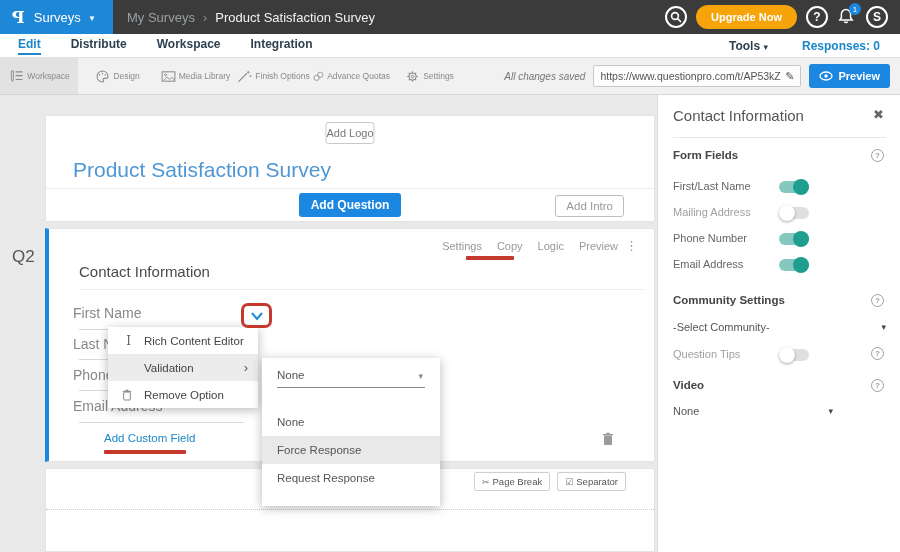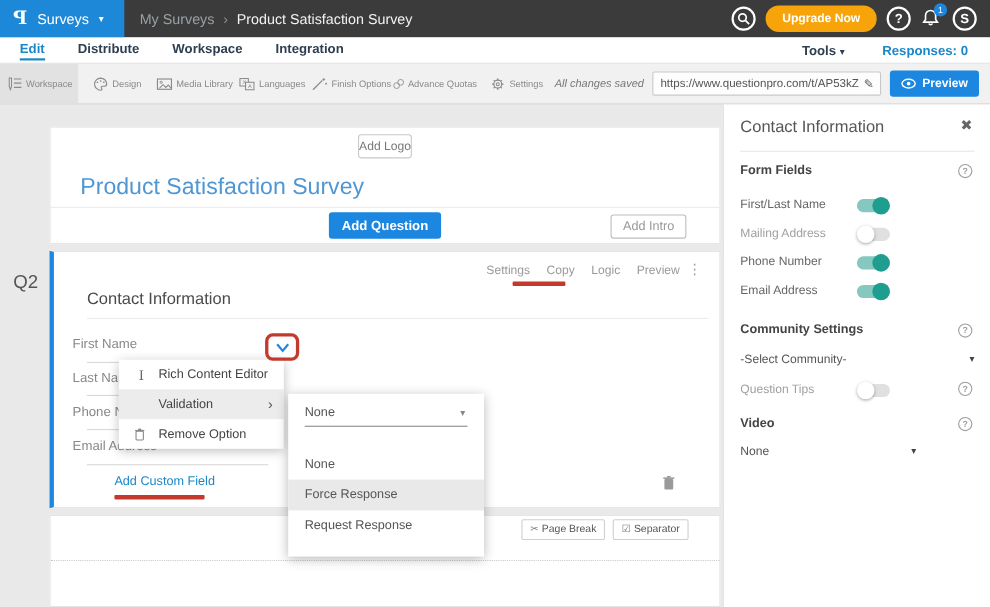--- a/index.html
+++ b/index.html
@@ -54,21 +54,21 @@
 
   .q-number { position:absolute; left:12px; top:247px; font-size:17px; color:#555; }
 
   .question-card { position:absolute; left:45px; top:228px; width:610px; height:234px; background:#fff; border:1px solid #e3e3e3; border-left:4px solid #1b87e0; }
   .q-actions { position:absolute; right:36px; top:11px; display:flex; gap:15px; font-size:11px; color:#999; align-items:center; }
   .q-action { cursor:pointer; }
   .q-dots { position:absolute; right:16px; top:9px; color:#999; font-size:13px; cursor:pointer; letter-spacing:0; }
   .settings-underline { position:absolute; right:140px; top:27px; width:48px; height:4px; background:#c4392b; border-radius:1px; }
   .q-title { position:absolute; left:30px; top:34px; font-size:15px; color:#4a4a4a; }
   .q-divider { position:absolute; left:30px; top:60px; width:565px; border-top:1px solid #ececec; }
-  .f-label { position:absolute; left:17px; font-size:12px; color:#888; cursor:text; }
+  .f-label { position:absolute; left:24px; font-size:14px; color:#888; cursor:text; }
   .f-line { position:absolute; left:30px; width:165px; border-top:1px solid #d9d9d9; }
   .f-caret { position:absolute; left:200px; color:#999; font-size:9px; }
   .chevron-annot { position:absolute; left:192px; top:74px; width:31px; height:25px; border:3px solid #c4392b; border-radius:7px; display:flex; align-items:center; justify-content:center; z-index:30; background:rgba(255,255,255,.0); }
   .add-custom { position:absolute; left:55px; top:203px; font-size:11.5px; color:#1b87c9; cursor:pointer; }
   .custom-underline { position:absolute; left:55px; top:221px; width:82px; height:4px; background:#c4392b; border-radius:1px; }
   .q-trash { position:absolute; right:40px; top:203px; cursor:pointer; }
 
   .footer-card { position:absolute; left:45px; top:468px; width:610px; height:84px; background:#fff; border:1px solid #e3e3e3; }
   .pb-row { position:absolute; right:28px; top:3px; display:flex; gap:7px; }
   .pb-btn { background:#fff; border:1px solid #cfcfcf; border-radius:2px; font-size:9.5px; color:#555; padding:3px 7px; display:flex; align-items:center; gap:3px; cursor:pointer; }
@@ -183,29 +183,20 @@
   <div class="tb-item">
     <svg width="17" height="15" viewBox="0 0 20 16">
         <rect x="2.5" y="2.5" width="15" height="11" fill="none" stroke="#8a8a8a" stroke-width="1.2"></rect>
         <circle cx="6.5" cy="6" r="1.2" fill="none" stroke="#8a8a8a" stroke-width="1"></circle>
         <path d="M4.5 12.5 l4-4 3 3 2.5-2.5 3.5 3.5" fill="none" stroke="#8a8a8a" stroke-width="1.1"></path>
       </svg>
     <span class="tb-label">Media Library</span>
   </div>
   <div class="tb-item">
     <svg width="17" height="15" viewBox="0 0 20 16">
-        <rect x="2.5" y="2" width="9" height="8" fill="none" stroke="#8a8a8a" stroke-width="1.1"></rect>
-        <rect x="8.5" y="6" width="9" height="8" fill="#f1f1f1" stroke="#8a8a8a" stroke-width="1.1"></rect>
-        <text x="5.2" y="8.3" font-size="6" fill="#8a8a8a" font-family="Liberation Sans">X</text>
-        <text x="11.2" y="12.4" font-size="6" fill="#8a8a8a" font-family="Liberation Sans">A</text>
-      </svg>
-    <span class="tb-label">Languages</span>
-  </div>
-  <div class="tb-item">
-    <svg width="17" height="15" viewBox="0 0 20 16">
         <line x1="3" y1="14" x2="13" y2="4" stroke="#8a8a8a" stroke-width="1.4"></line>
         <path d="M14.5 1.5 v3 M13 3 h3 M17 6.5 v2 M16 7.5 h2" stroke="#8a8a8a" stroke-width="1"></path>
       </svg>
     <span class="tb-label">Finish Options</span>
   </div>
   <div class="tb-item">
     <svg width="17" height="15" viewBox="0 0 20 16">
         <circle cx="7" cy="10" r="4" fill="none" stroke="#8a8a8a" stroke-width="1.2"></circle>
         <circle cx="12.5" cy="5.5" r="4" fill="none" stroke="#8a8a8a" stroke-width="1.2"></circle>
       </svg>

